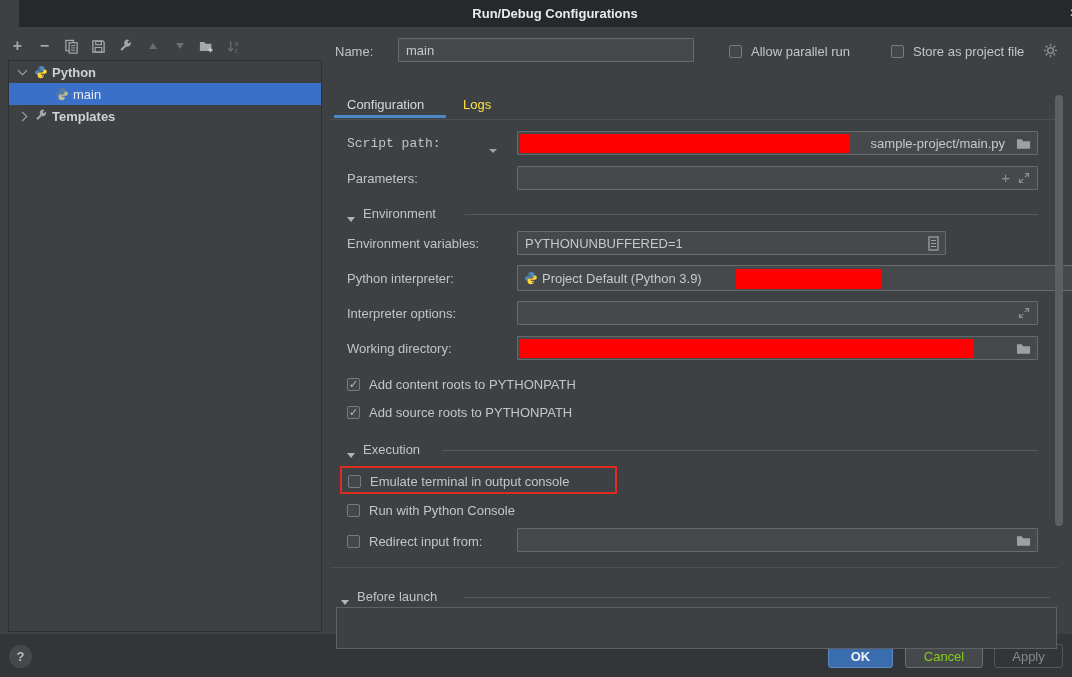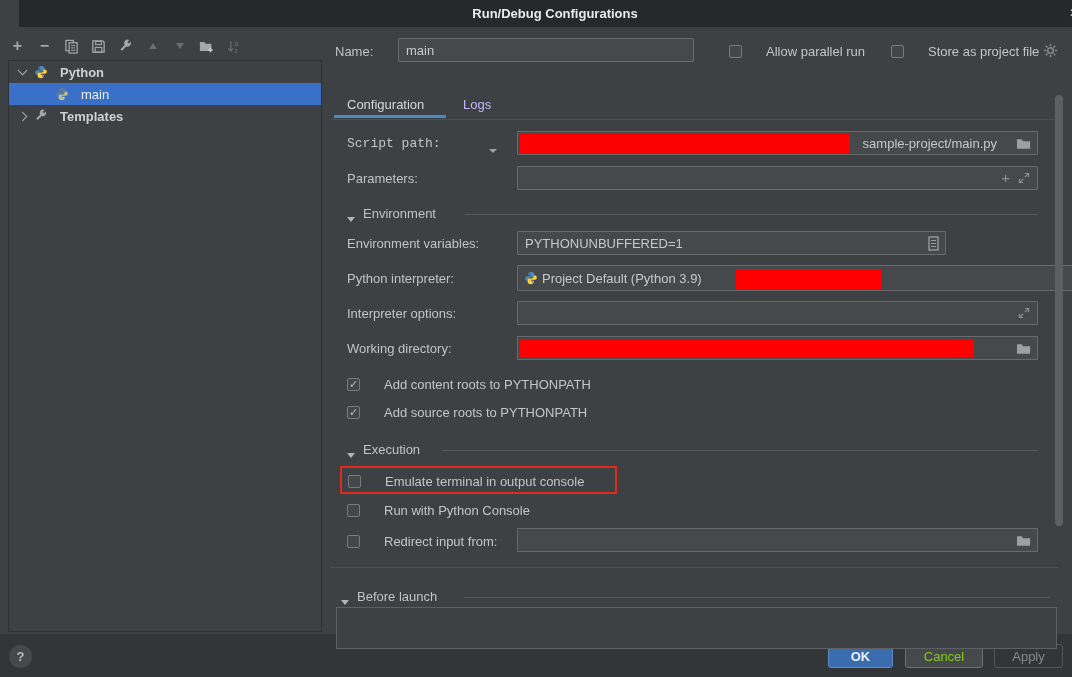--- a/index.html
+++ b/index.html
@@ -15,21 +15,21 @@
   
   .toolbar{position:absolute;left:10px;top:37px;display:flex;gap:12px;align-items:center;height:18px;}
   .tbtn{width:15px;height:15px;display:flex;align-items:center;justify-content:center;}
   .tbtn svg{display:block;}
   .tglyph{font-size:16px;font-weight:bold;color:#a4a8ab;line-height:14px;}
   
   .tree-panel{position:absolute;left:8px;top:60px;width:314px;height:572px;border:1px solid #2e3133;
               background:#3d4143;box-sizing:border-box;}
   .tree-row{position:relative;height:22px;display:flex;align-items:center;}
   .tree-row.sel{background:#3a70c8;}
-  .tree-label{font-weight:bold;color:#ced1d3;margin-left:12px;}
+  .tree-label{font-weight:bold;color:#ced1d3;margin-left:4px;}
   .tree-label.reg{font-weight:normal;color:#e8ecf0;}
   .chev{display:inline-block;width:6px;height:6px;border-right:1.5px solid #a7abad;border-bottom:1.5px solid #a7abad;}
   .chev.down{transform:rotate(45deg);margin-top:-3px;}
   .chev.right{transform:rotate(-45deg);}
   
   .bottombar{position:absolute;left:0;top:634px;width:1072px;height:43px;background:#323639;}
   .help-btn{position:absolute;left:9px;top:645px;width:23px;height:23px;border-radius:50%;background:#46494c;
             color:#b9bdbf;display:flex;align-items:center;justify-content:center;font-size:13px;font-weight:bold;}
   
   .field{position:absolute;background:#46494c;border:1px solid #666b6e;box-sizing:border-box;height:24px;border-radius:1px;}
@@ -39,23 +39,23 @@
   .tri{display:inline-block;width:0;height:0;border-left:4px solid transparent;border-right:4px solid transparent;
        border-top:5px solid #b2b5b7;}
   .tri.small{border-left-width:4px;border-right-width:4px;border-top-width:4px;border-top-color:#9ea2a5;}
   .tri.up{border-top:none;border-bottom:6px solid #6a6e71;}
   .tri.dn{border-top:6px solid #6a6e71;}
   .sect-line{position:absolute;height:1px;background:#55595c;}
   .sep{position:absolute;height:1px;background:#4c5053;}
   
   .cb{width:13px;height:13px;border:1px solid #767c7f;background:#43474a;border-radius:2px;box-sizing:border-box;
       display:inline-flex;align-items:center;justify-content:center;font-size:11px;color:#bcc0c2;line-height:1;flex:none;}
-  .cbrow{position:absolute;display:flex;align-items:center;gap:24px;height:16px;}
-  
-  .tab{position:absolute;color:#c4b5fd;}
+  .cbrow{position:absolute;display:flex;align-items:center;gap:9px;height:16px;}
+  
+  .tab{position:absolute;color:#fde047;}
   .tab.active{color:#d6d8da;}
   .tab-underline{position:absolute;background:#4a88c7;height:3px;}
   
   .btn{position:absolute;height:24px;box-sizing:border-box;border-radius:3px;display:flex;align-items:center;
        justify-content:center;font-size:13px;}
   .btn.ok{background:#3a6db0;border:1px solid #5d88c0;color:#eef1f3;font-weight:bold;}
   .btn.cancel{background:#46494c;border:1px solid #6c7073;color:#84cc16;}
   .btn.apply{background:transparent;border:1px solid #53575a;color:#85898c;}
   
   .ann-box{position:absolute;border:2px solid #e02b20;box-sizing:border-box;pointer-events:none;}
@@ -170,21 +170,21 @@
 
   <span class="tab active" style="left:347px;top:97px;">Configuration</span>
   <span class="tab" style="left:463px;top:97px;">Logs</span>
   <div class="tab-underline" style="left:334px;top:115px;width:112px;"></div>
   <div class="sep" style="left:330px;top:119px;width:728px;"></div>
 
   <span class="lbl" style="left:347px;top:136px;font-family:Liberation Mono, monospace;">Script path:</span>
   <span class="abs" style="left:489px;top:141px;"><span class="tri small"></span></span>
   <div class="field" style="left:517px;top:131px;width:521px;">
     <div class="redact" style="left:2px;top:2px;width:330px;height:19px;"></div>
-    <span class="ftext" style="left:auto;right:40px;">sample-project/main.py</span>
+    <span class="ftext" style="left:auto;right:32px;">sample-project/main.py</span>
     <svg class="icon-right" style="right:5px;" width="16" height="15" viewBox="0 0 17 16">
         <path fill="#9aa0a3" d="M1 3.5h5L7.5 5.5H15v8H1z"></path>
       </svg>
   </div>
 
   <span class="lbl" style="left:347px;top:171px;">Parameters:</span>
   <div class="field" style="left:517px;top:166px;width:521px;">
     <span class="abs" style="right:27px;top:2px;color:#8d9194;font-size:15px;">+</span>
     <svg class="icon-right" style="right:7px;top:5px;" width="12" height="12" viewBox="0 0 12 12">
         <path fill="none" stroke="#8d9194" stroke-width="1.2" d="M7 1.5h3.5V5M5 10.5H1.5V7M10.2 1.8L6.8 5.2M1.8 10.2l3.4-3.4"></path>

